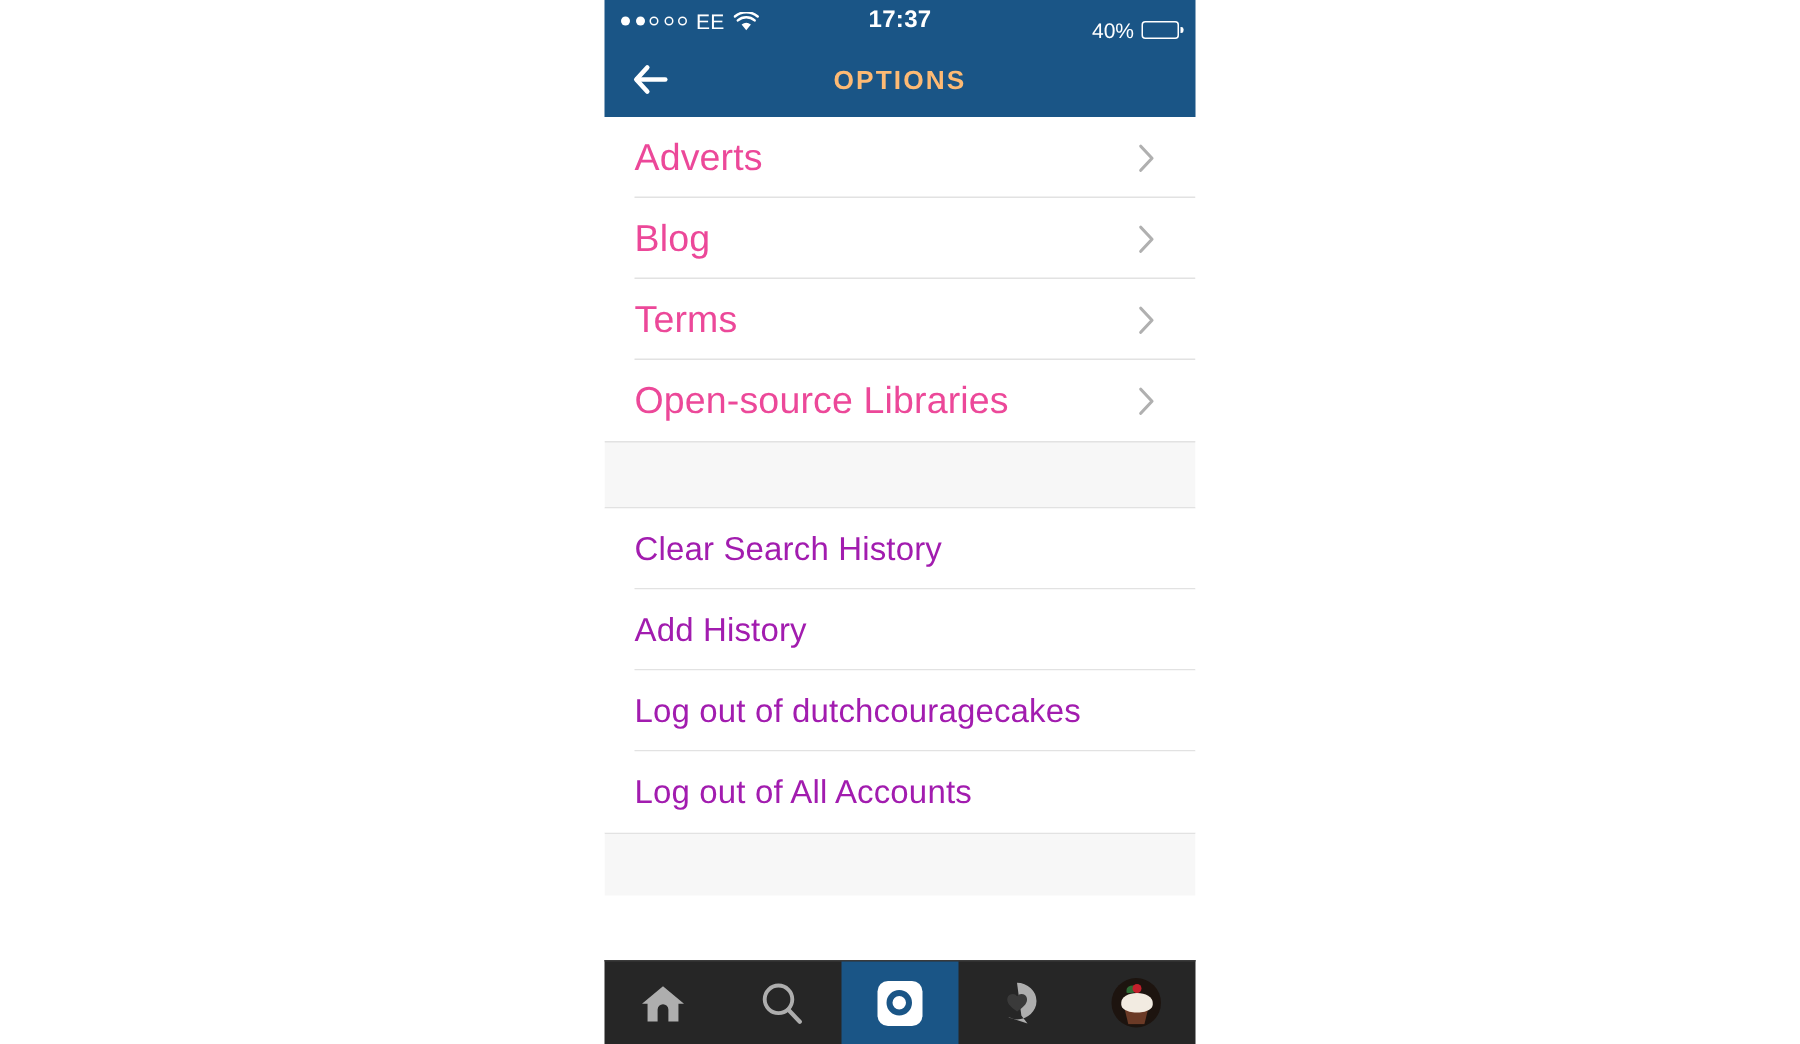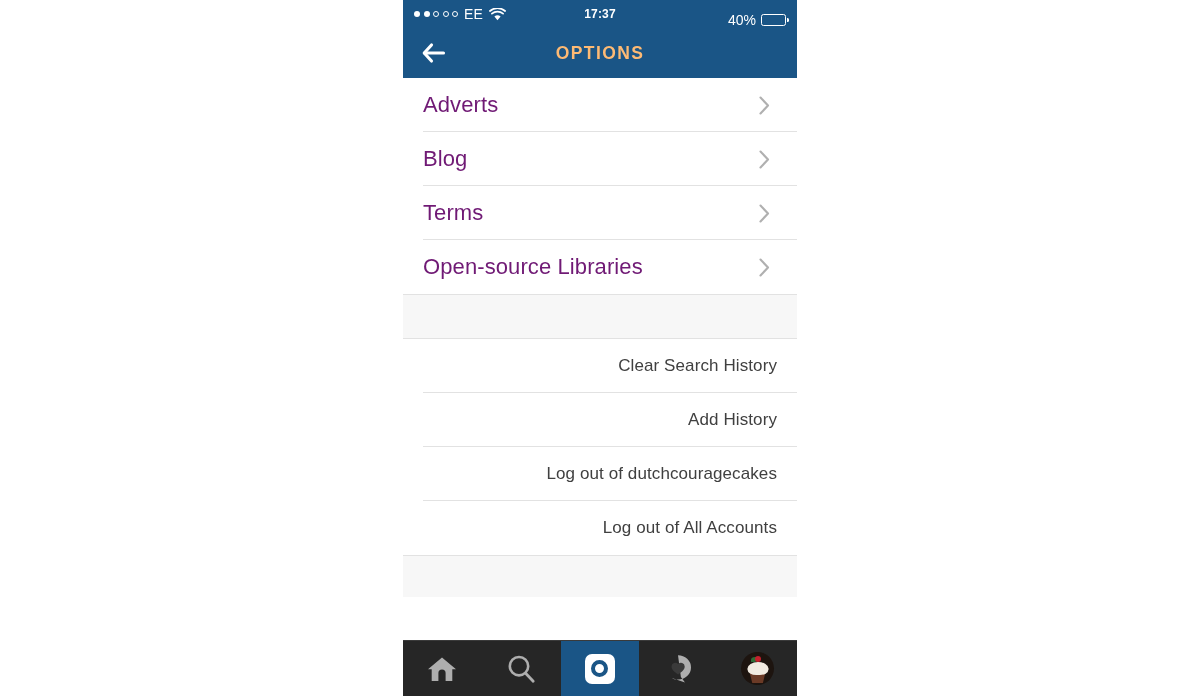--- a/index.html
+++ b/index.html
@@ -45,21 +45,21 @@
   .sb-left  { display: flex; align-items: center; gap: 6px; flex: 1 1 0; }
   .sb-mid   { display: flex; align-items: center; justify-content: center; flex: 0 0 auto; }
   .sb-right { display: flex; align-items: center; justify-content: flex-end; gap: 5px; flex: 1 1 0; margin-top: 12px; }
 
   .dots { display: flex; align-items: center; gap: 3.5px; }
   .dot { width: 6px; height: 6px; border-radius: 50%; }
   .dot.full { background: #ffffff; }
   .dot.empty { background: transparent; border: 1px solid #ffffff; width: 6px; height: 6px; }
 
   .carrier { font-size: 14px; letter-spacing: .2px; }
-  .sb-time { font-size: 12px; font-weight: bold; letter-spacing: .2px; }
+  .sb-time { font-size: 16px; font-weight: bold; letter-spacing: .2px; }
   .battery-pct { font-size: 14px; }
 
   .battery {
     width: 25px; height: 12px;
     border: 1.4px solid #ffffff;
     border-radius: 2.5px;
     position: relative;
     padding: 1.4px;
   }
   .battery::after {
@@ -112,38 +112,37 @@
     display: flex;
     align-items: center;
     padding: 0 20px 0 20px;
     background: #ffffff;
     position: relative;
     cursor: pointer;
     flex: 0 0 auto;
   }
   .row .label {
     flex: 1 1 auto;
-    font-size: 22px;
-    color: #701a75;
+    font-size: 25px;
+    color: #ec4899;
     letter-spacing: .1px;
   }
   
   .row.sep::after {
     content: "";
     position: absolute;
     left: 20px; right: 0; bottom: 0;
     height: 1px;
     background: #e2e2e2;
   }
   .chevron { flex: 0 0 auto; display: flex; align-items: center; margin-right: 6px; }
 
   .row.link .label {
-    color: #404040;
-    font-size: 17px;
-    text-align: right;
+    color: #a21caf;
+    font-size: 22px;
   }
 
   
   .spacer {
     background: #f7f7f7;
     border-top: 1px solid #e2e2e2;
     border-bottom: 1px solid #e2e2e2;
     flex: 0 0 auto;
   }
   .spacer.top { height: 45px; }

